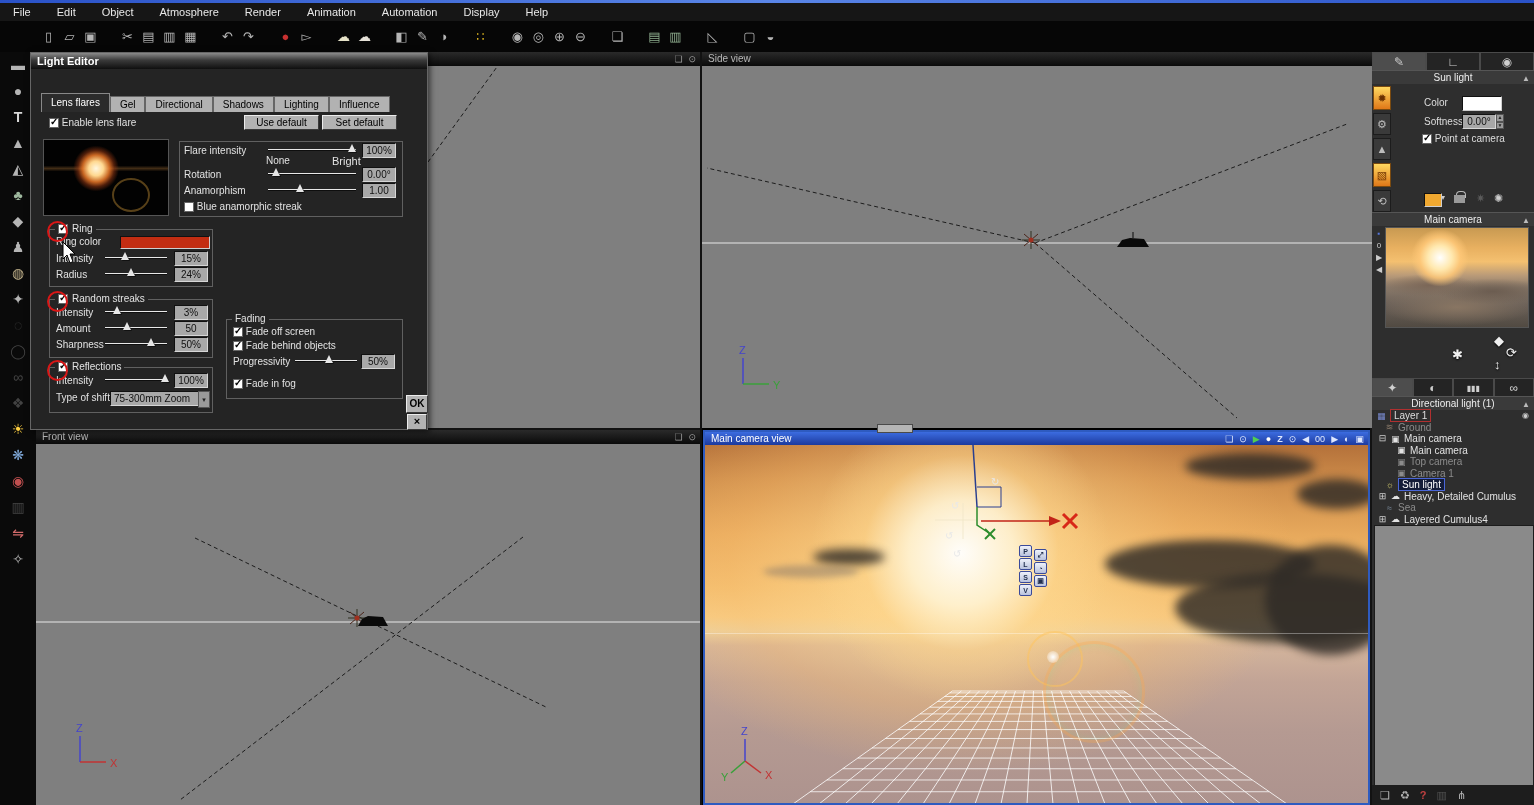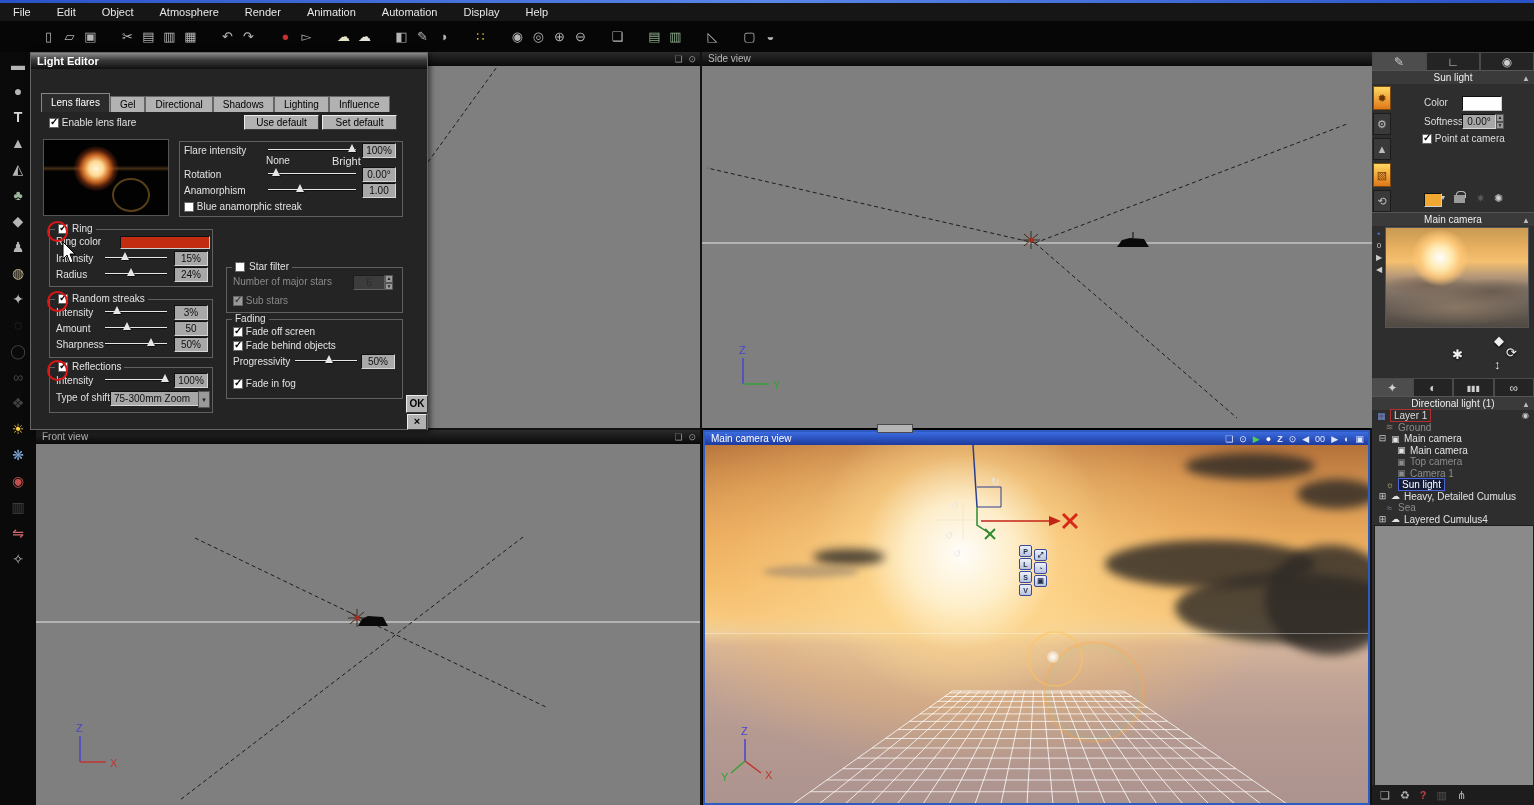--- a/index.html
+++ b/index.html
@@ -560,36 +560,20 @@
       </div>
     <div class="vb" style="left:124px;top:21px;width:32px">15%</div>
     <div class="row" style="left:6px;top:39px">Radius</div>
     <div class="sl" style="left:55px;top:38px;width:62px">
         <span class="th" style="left:22px"></span>
       </div>
     <div class="vb" style="left:124px;top:37px;width:32px">24%</div>
   </div>
 
 
-  <div class="grp" style="left:195px;top:214px;width:175px;height:44px">
-    <div class="glabel">
-      <span class="cb"></span>
-      <span>Star filter</span>
-    </div>
-    <div class="row dim" style="left:6px;top:8px">Number of major stars</div>
-    <div class="vb dis" style="left:126px;top:7px;width:30px">6</div>
-    <div class="spin" style="left:158px;top:7px">
-        <span>▲</span>
-        <span>▼</span>
-      </div>
-    <div class="row dim" style="left:6px;top:27px">
-      <span class="cb gr on"></span>
-      <span>Sub stars</span>
-    </div>
-  </div>
 
   <div class="grp" style="left:18px;top:246px;width:162px;height:57px">
     <div class="glabel">
       <span class="cb on"></span>
       <span>Random streaks</span>
     </div>
     <div class="row" style="left:6px;top:7px">Intensity</div>
     <div class="sl" style="left:55px;top:6px;width:62px">
         <span class="th" style="left:8px"></span>
       </div>

